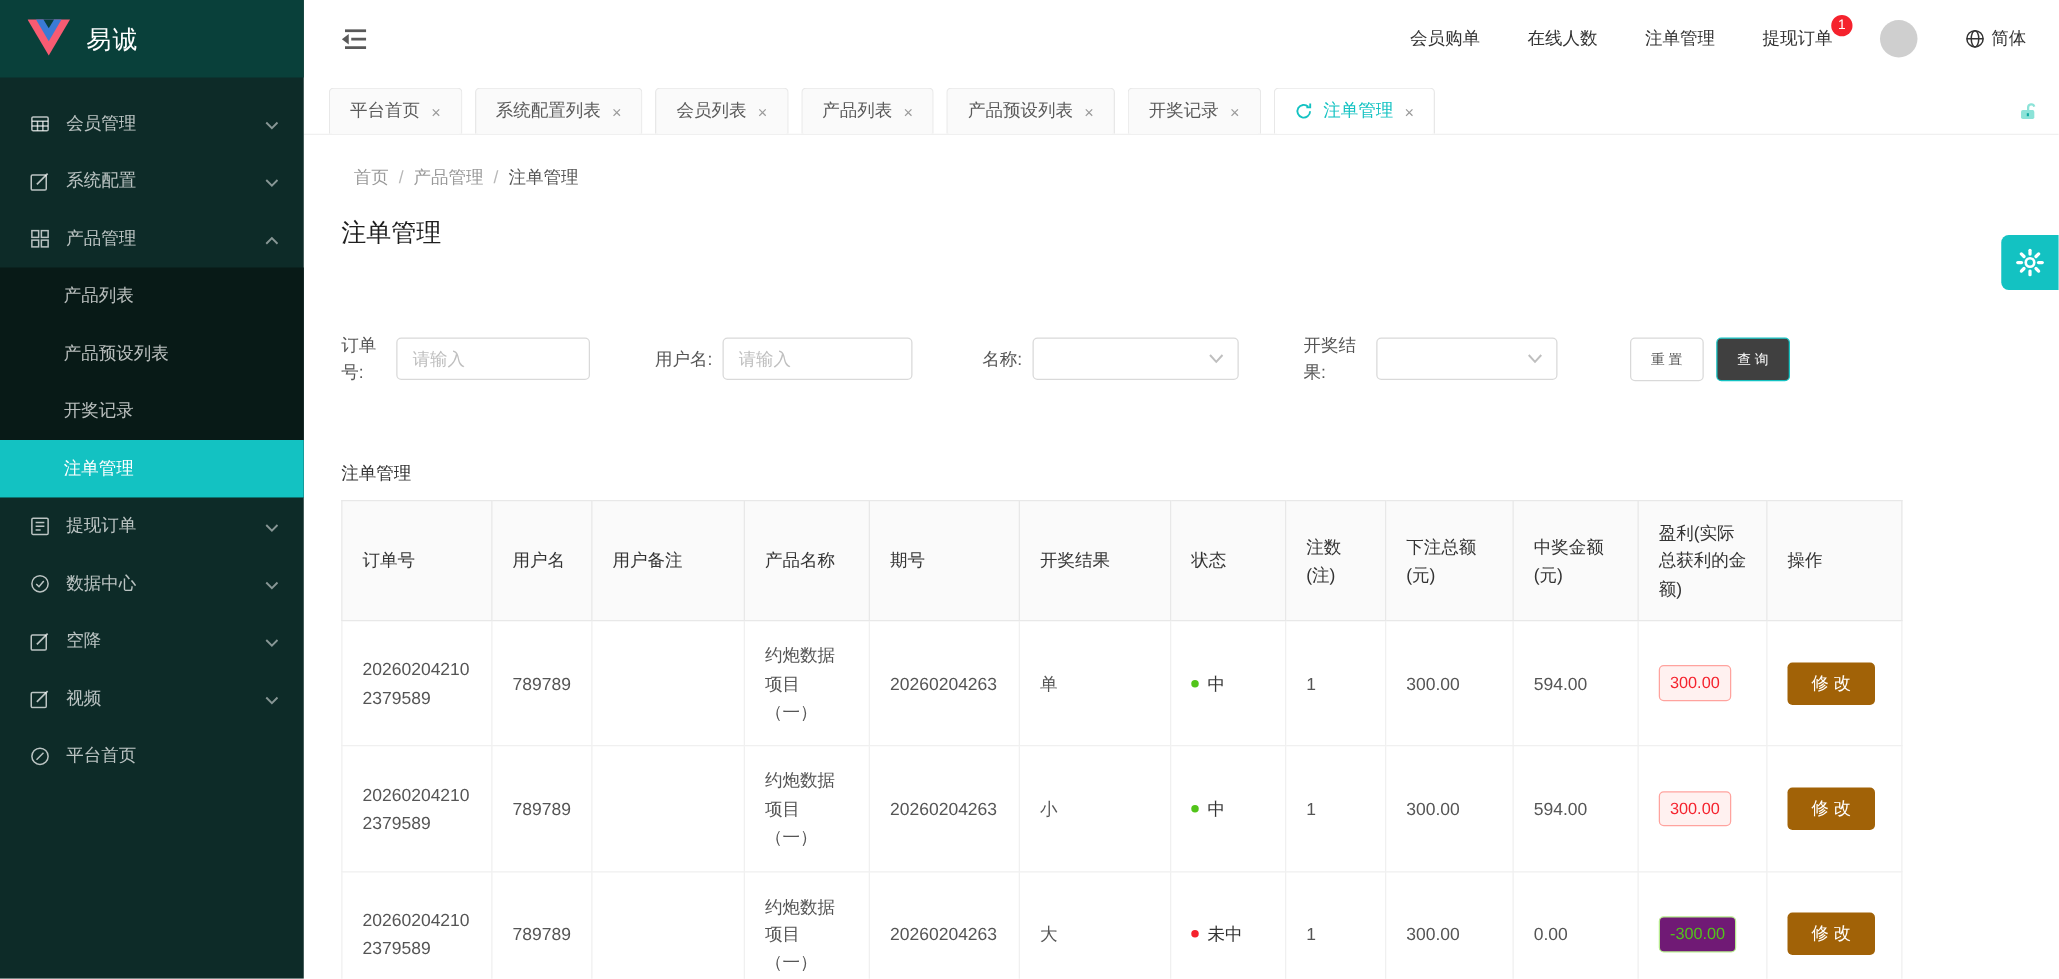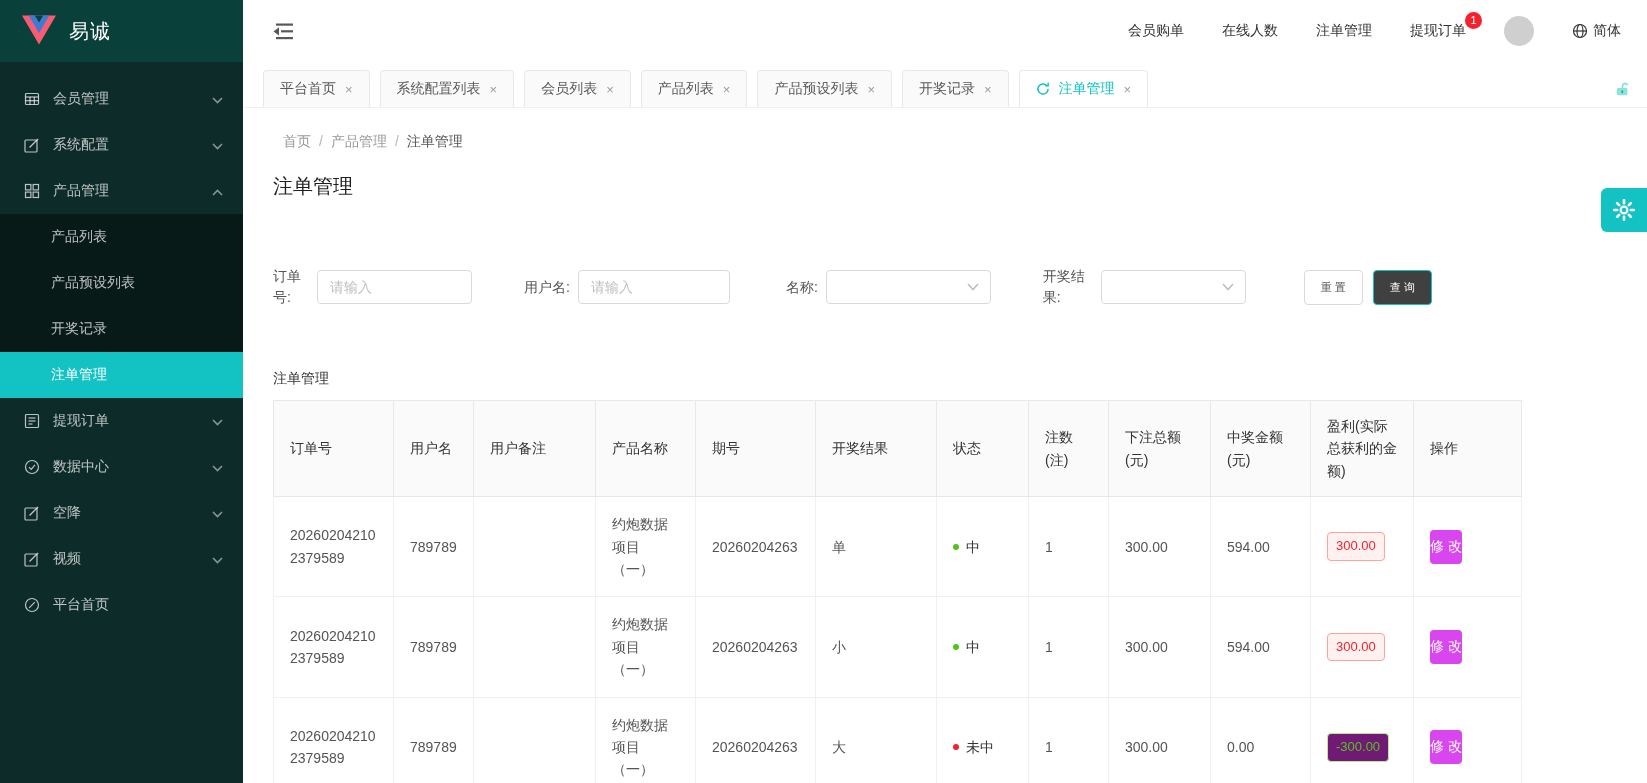--- a/index.html
+++ b/index.html
@@ -76,21 +76,21 @@
     padding:14px 16px; line-height:1.6; }
   td { border:1px solid #f0f0f0; padding:16px; color:#555; line-height:1.6; vertical-align:middle;
     background:#fff; }
   td.brk { word-break:break-all; }
   .status { display:flex; align-items:center; gap:7px; color:#333; }
   .dot { width:6px; height:6px; border-radius:50%; display:inline-block; flex:0 0 auto; }
   .dot.win { background:#52c41a; } .dot.lose { background:#f5222d; }
   .pbadge { display:inline-block; padding:3px 8px; border-radius:4px; font-size:13px; }
   .pbadge.pos { color:#f5222d; background:#fff1f0; border:1px solid #ffa39e; }
   .pbadge.neg { color:#52c41a; background:#701a75; border:1px solid #b7eb8f; }
-  .btn-edit { background:#d946ef; border:none; color:#fff; border-radius:4px; padding:8px 0;
+  .btn-edit { background:#a16207; border:none; color:#fff; border-radius:4px; padding:8px 19px;
     font-size:14px; cursor:pointer; font-family:inherit; }
 
   .gear-fab { position:absolute; right:0; top:188px; width:46px; height:44px; background:#13c2c2;
     border-radius:6px 0 0 6px; display:flex; align-items:center; justify-content:center; cursor:pointer; z-index:9; }
 </style>
 </head>
 <body>
 
 <div class="app">
 

